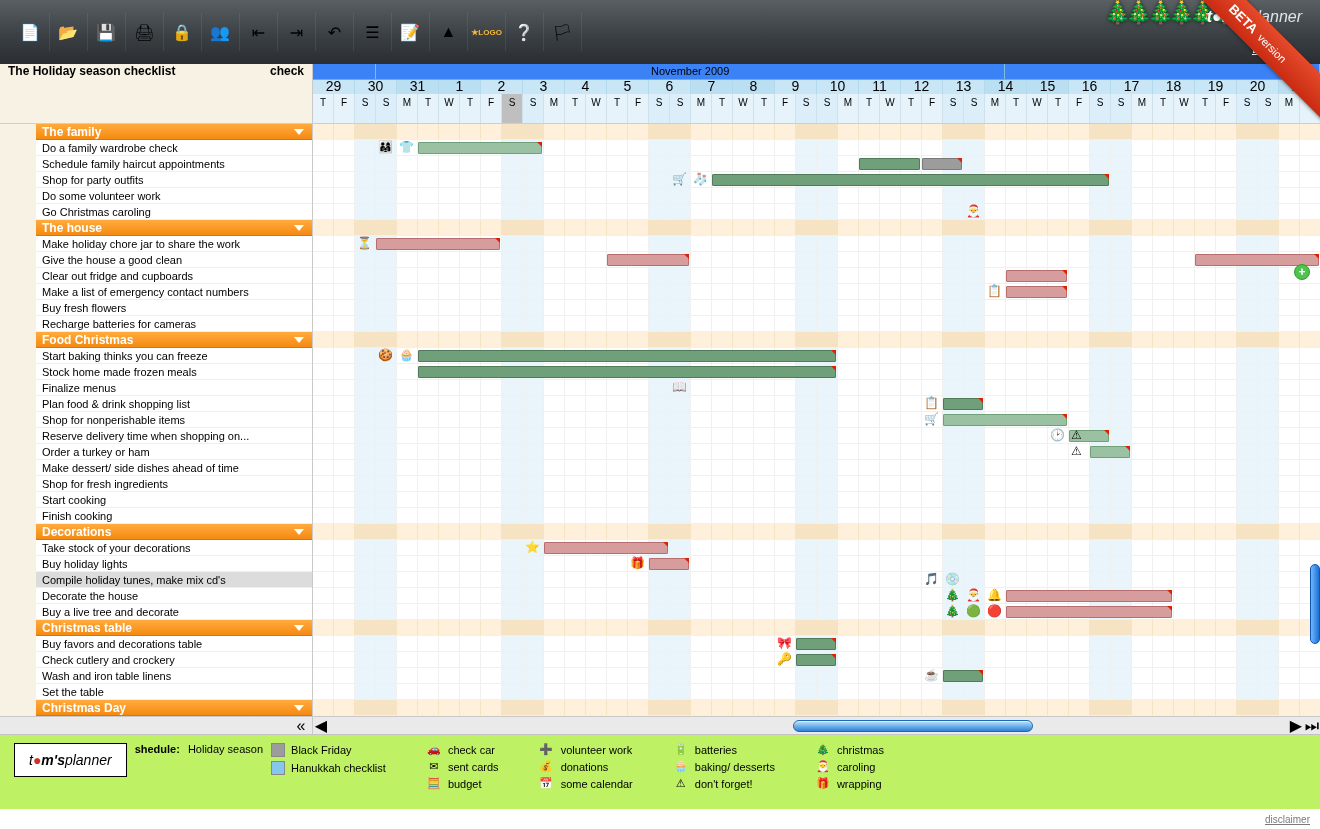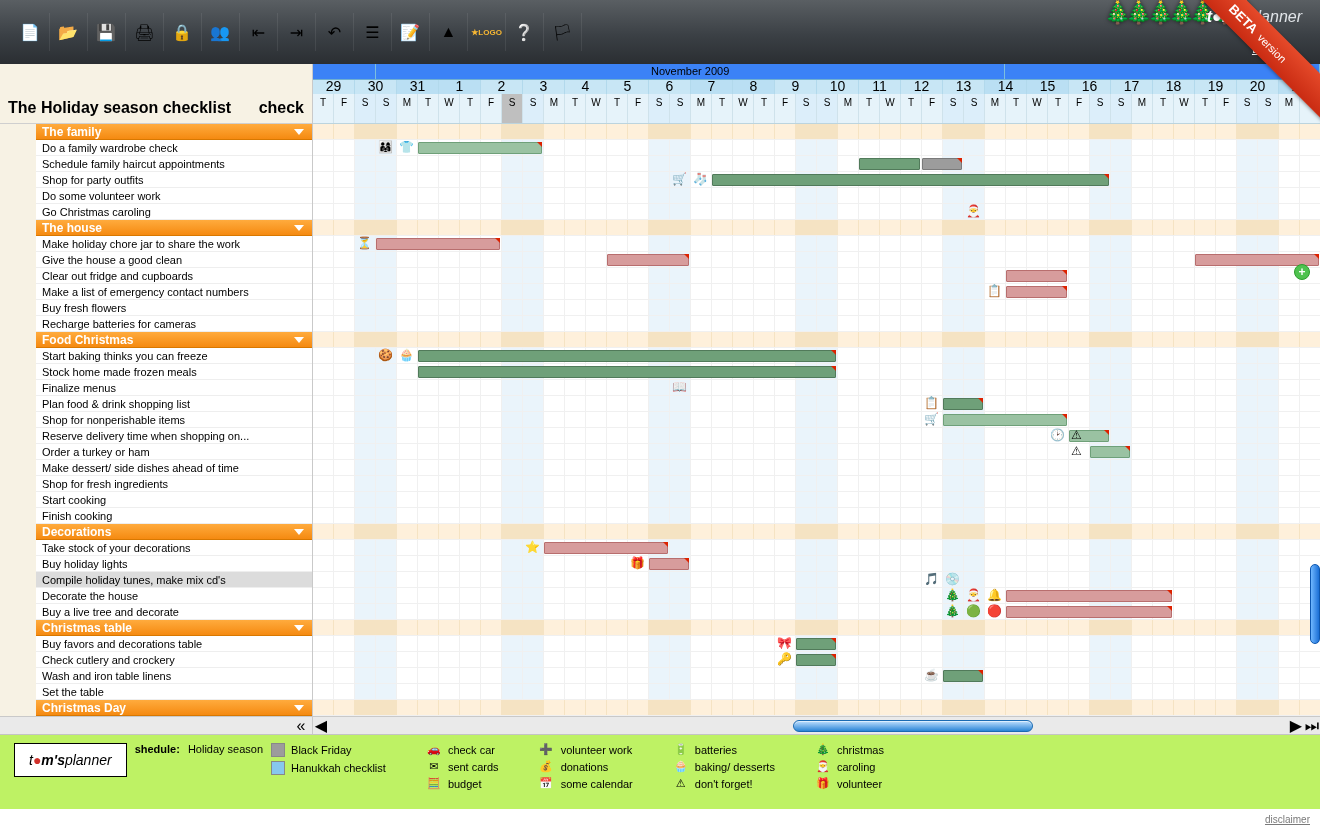--- a/index.html
+++ b/index.html
@@ -15,21 +15,21 @@
 .trees { position: absolute; right: 60px; top: 0; height: 48px; display:flex; }
 .tree { font-size: 22px; margin-left: -6px; filter: drop-shadow(0 0 2px rgba(0,0,0,0.6)); }
 
 
 .ribbon { position: absolute; top: 18px; right: -56px; background: linear-gradient(#e54a2a,#c92b12); color: #fff; font-weight: bold; padding: 8px 80px; transform: rotate(45deg); font-size: 13px; box-shadow: 0 1px 4px rgba(0,0,0,0.4); z-index: 50; }
 .ribbon small { font-weight: normal; font-size: 11px; margin-left: 3px;}
 
 
 .main { display: flex; height: 670px; }
 .leftpanel { width: 313px; flex: none; background: #f7f2e4; border-right: 1px solid #c9c9c9; display:flex; flex-direction:column; }
-.lefthead { height: 60px; border-bottom: 1px solid #cfcfcf; display:flex; align-items:flex-end; padding: 0 8px 6px; font-weight: bold; font-size: 16px; justify-content:space-between; }
+.lefthead { height: 60px; border-bottom: 1px solid #cfcfcf; display:flex; padding: 0 8px 6px; font-weight: bold; font-size: 12px; justify-content:space-between; }
 .lefthead .col2 { font-weight: bold; }
 
 .rowlist { overflow: hidden; padding-left: 36px; }
 .grouphead { background: linear-gradient(#ffab3d,#f58a11); color: #fff; font-weight: bold; font-size: 12px; padding: 2px 6px; height: 16px; line-height:12px; display:flex; align-items:center; justify-content:space-between; border-bottom:1px solid #d87800; }
 .grouphead .chev { width: 14px; height: 12px; display:flex; align-items:center; justify-content:center; cursor:pointer; }
 .grouphead .chev svg { fill:#fff; }
 .taskrow { height: 16px; font-size: 11px; padding: 1px 6px; border-bottom: 1px solid #eee; display:flex; align-items:center; background:#fff; }
 .taskrow.sel { background:#dcdcdc; }
 .leftscrollctl { height: 18px; background:#eaeaea; border-top:1px solid #c9c9c9; text-align:right; padding-right:4px; }
 .leftscrollctl .sbtn { display:inline-flex; width:14px; height:14px; align-items:center; justify-content:center; cursor:pointer; }
@@ -2381,18 +2381,18 @@
         <div class="lbl">
           <span class="ficon">🎄</span>
           <span>christmas</span>
         </div>
         <div class="lbl">
           <span class="ficon">🎅</span>
           <span>caroling</span>
         </div>
         <div class="lbl">
           <span class="ficon">🎁</span>
-          <span>volunteer</span>
+          <span>wrapping</span>
         </div>
       </div>
     </div>
   <span class="disclaimer">disclaimer</span>
 </div>
 
 </body></html>

